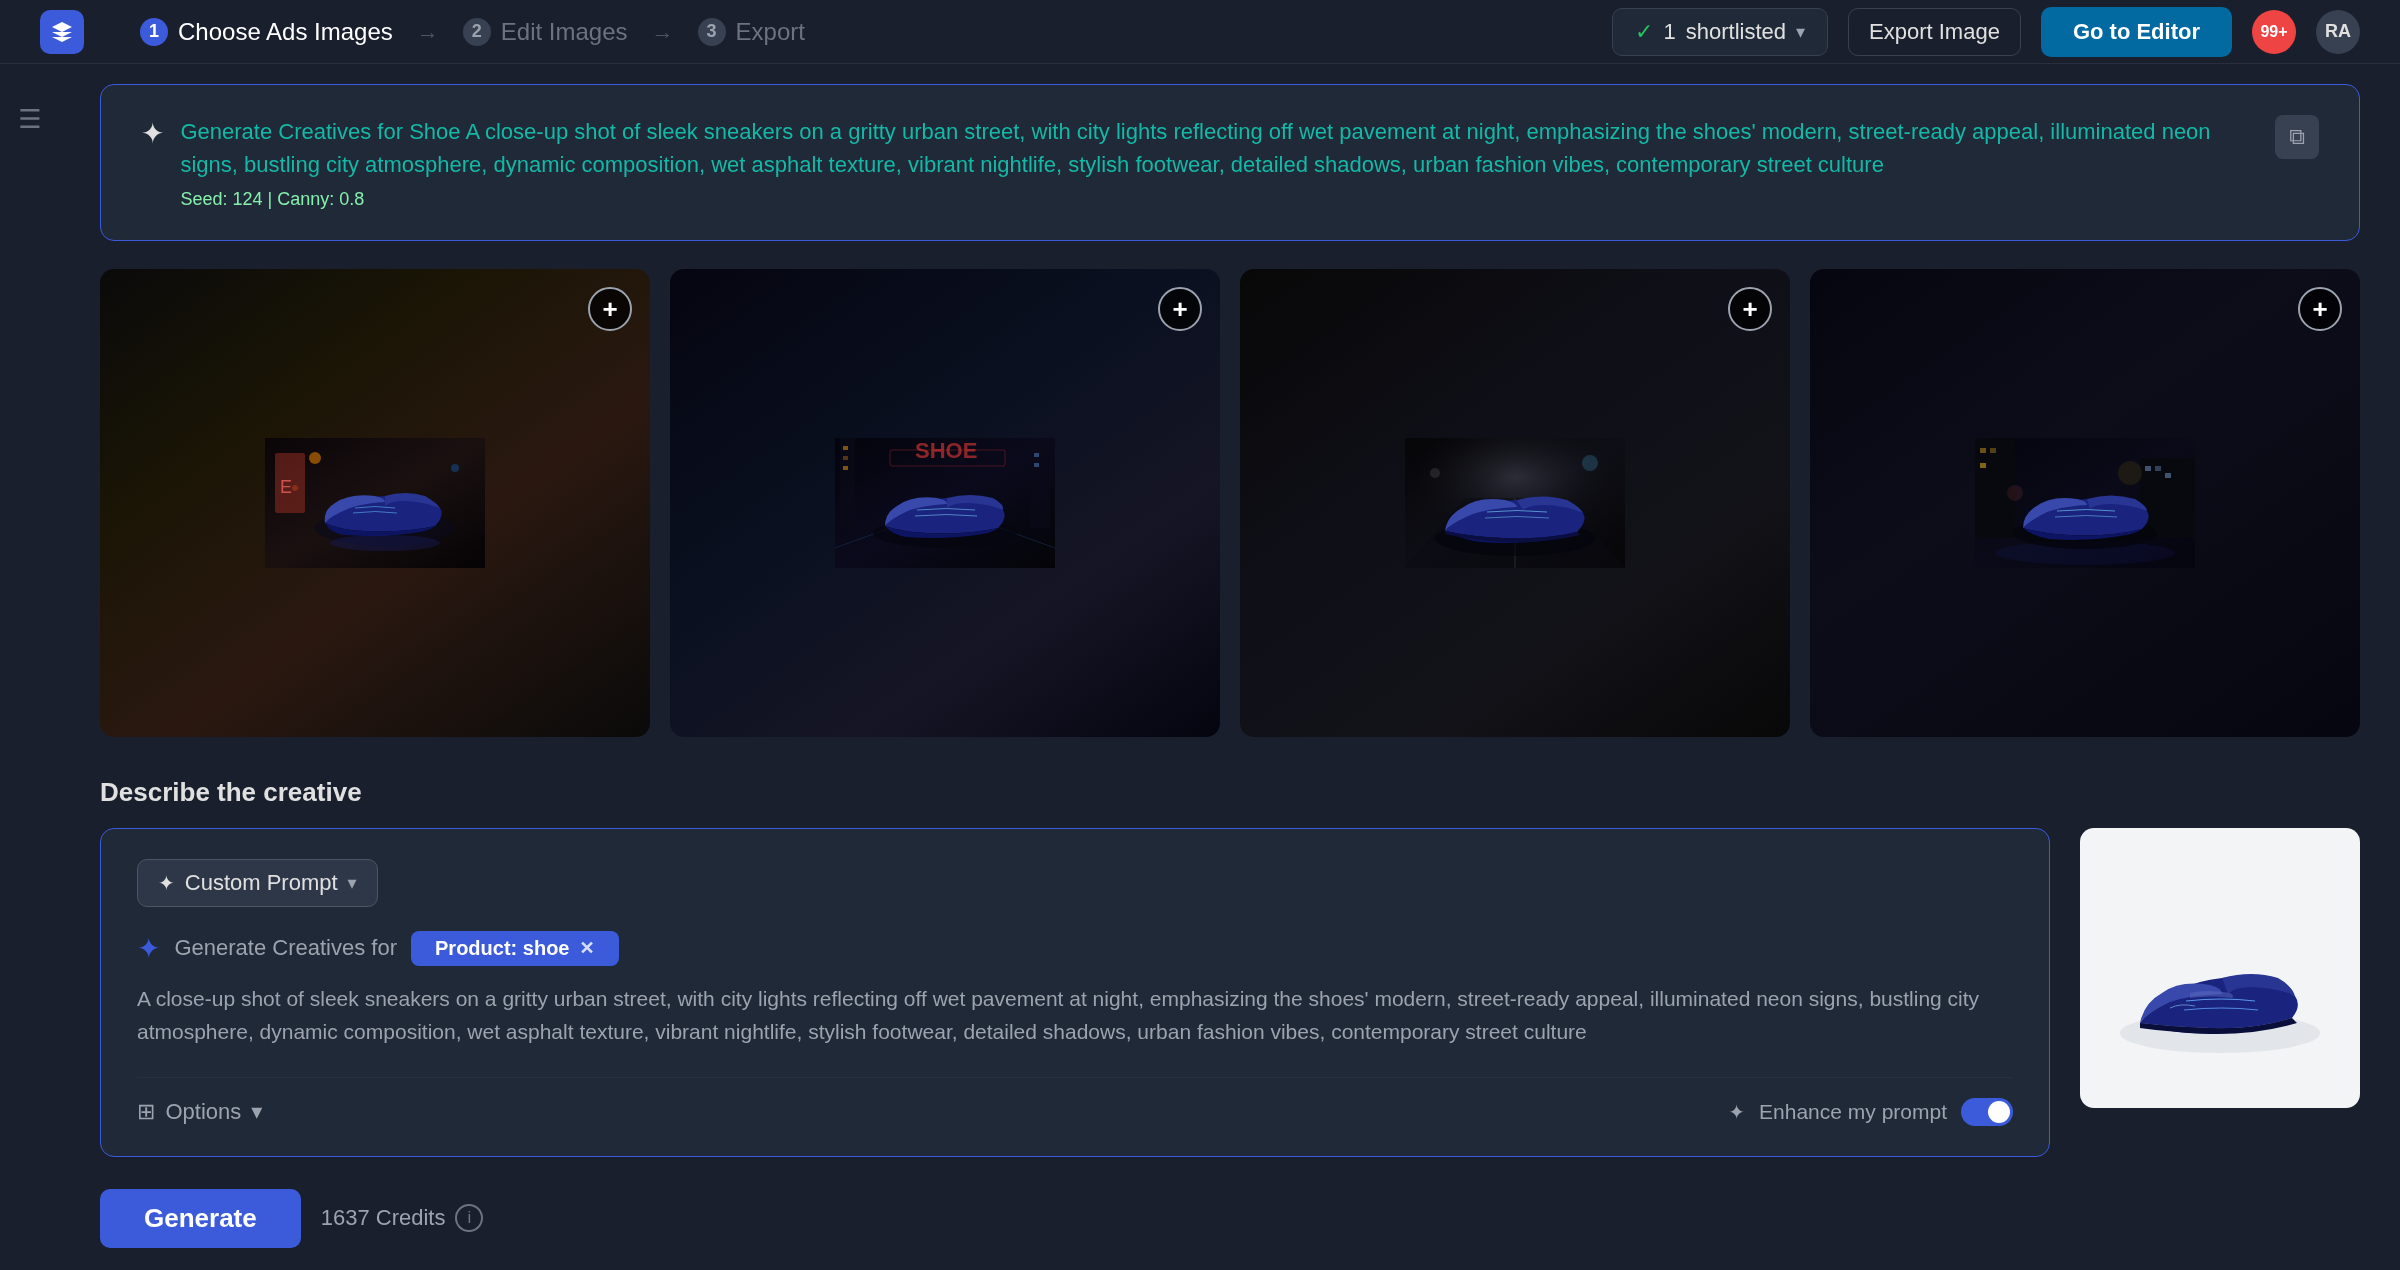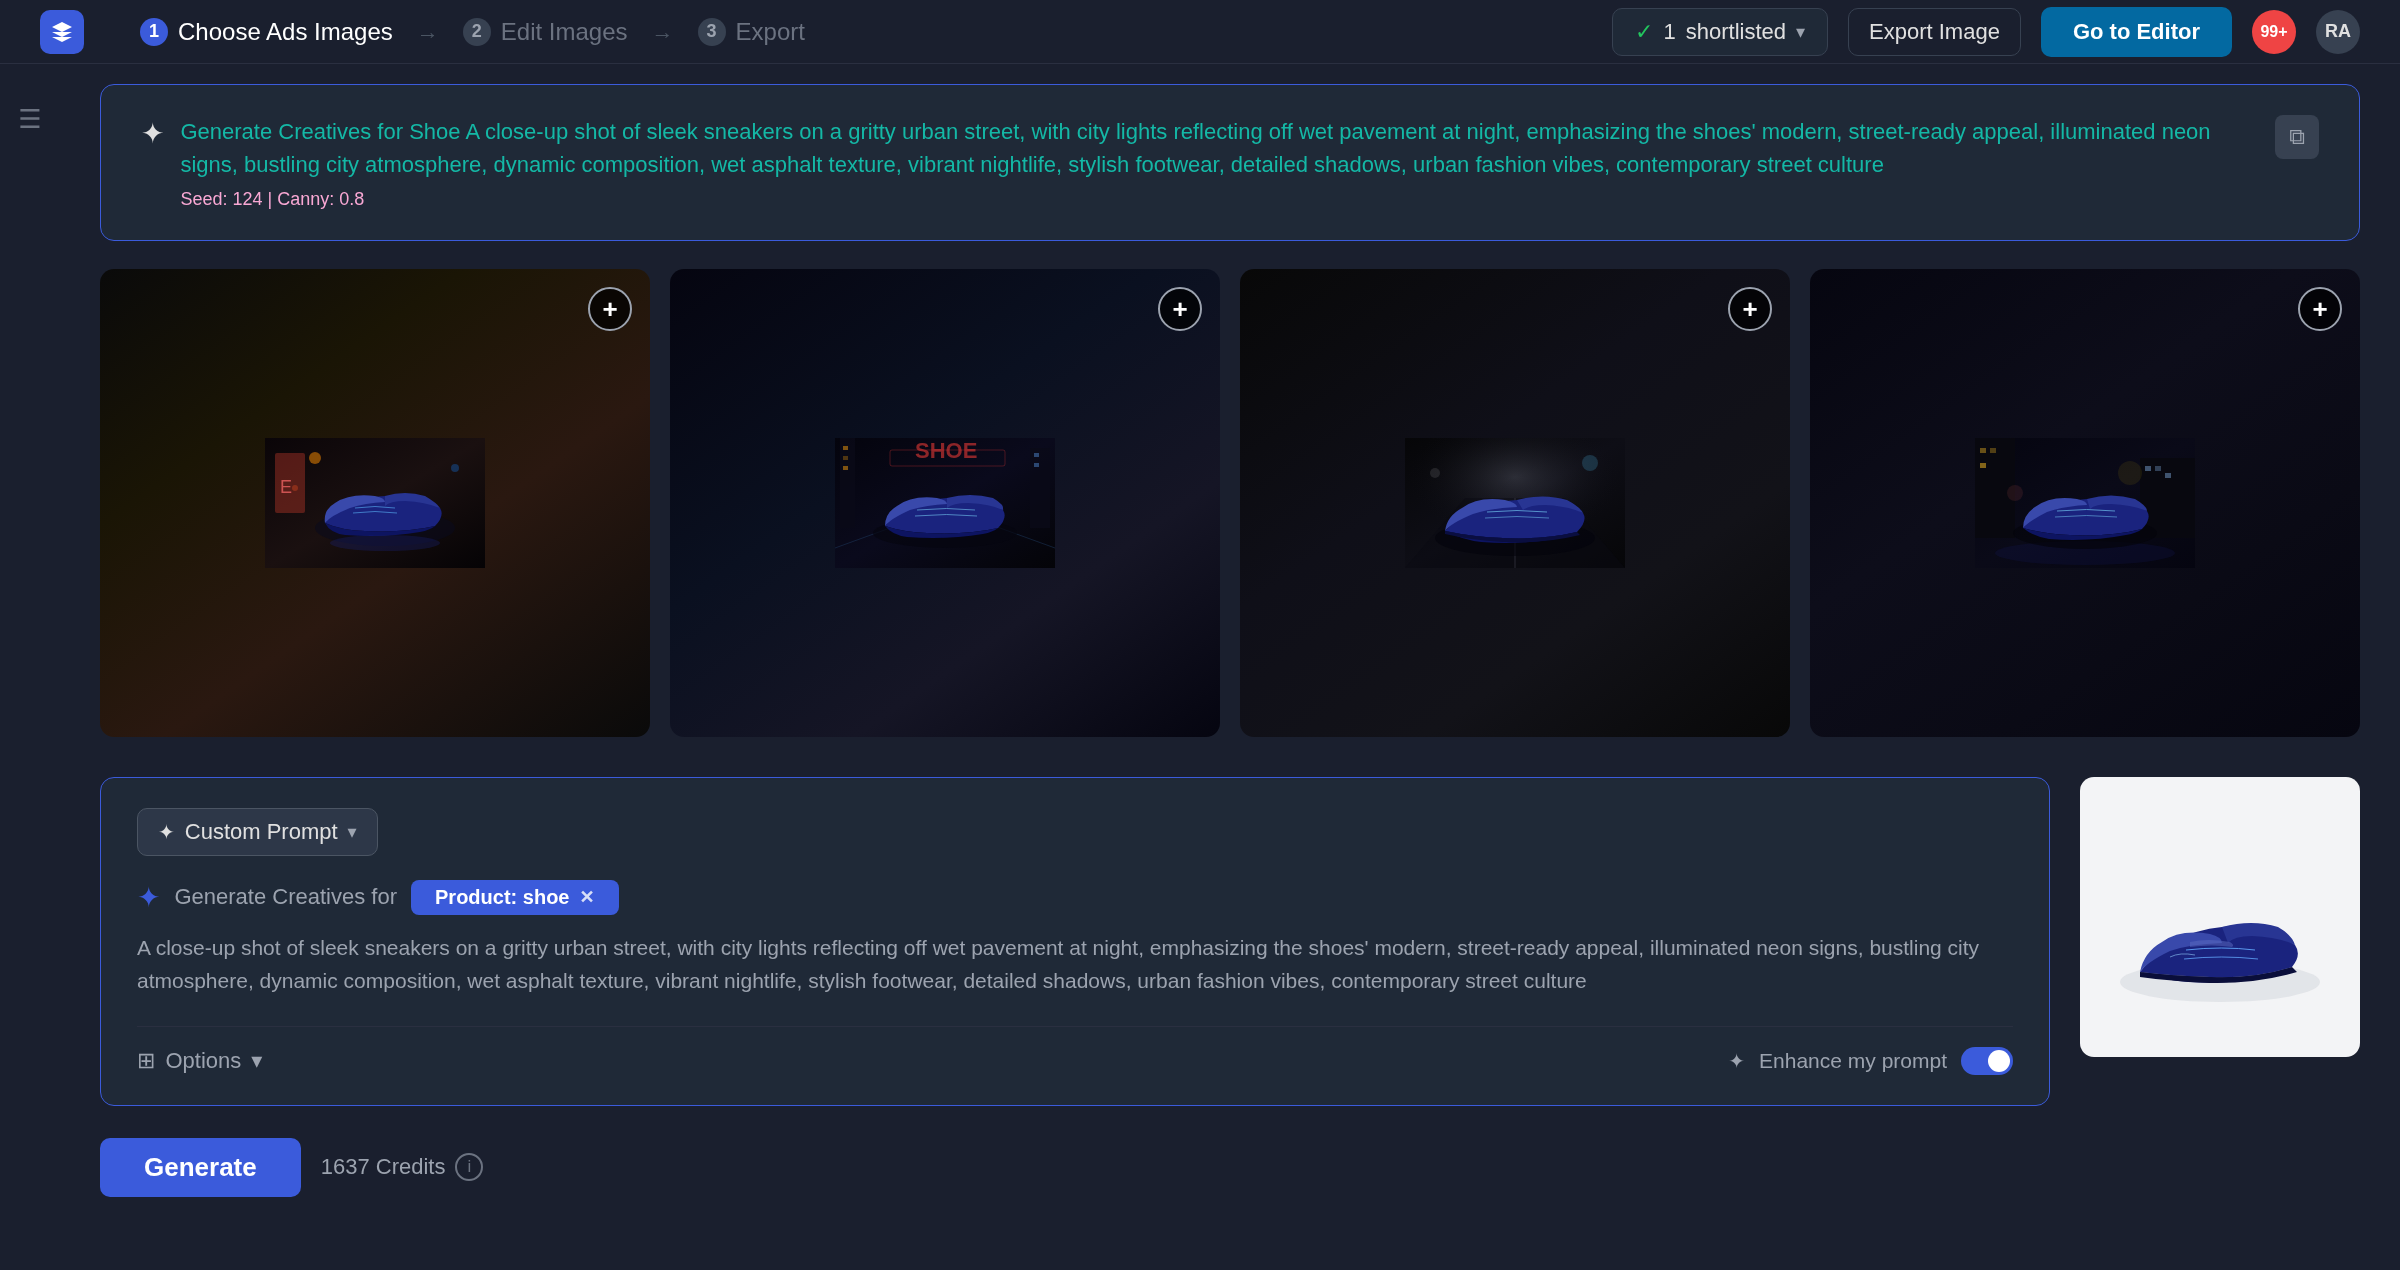--- a/index.html
+++ b/index.html
@@ -192,21 +192,21 @@
       margin-top: 2px;
     }
     .prompt-text {
       font-size: 22px;
       line-height: 1.5;
       color: #14b8a6;
       flex: 1;
     }
     .prompt-meta {
       font-size: 18px;
-      color: #f9a8d4;
+      color: #86efac;
       margin-top: 8px;
     }
     .copy-btn {
       background: #374151;
       border: none;
       border-radius: 8px;
       width: 44px;
       height: 44px;
       display: flex;
       align-items: center;
@@ -668,20 +668,21 @@
             <path d="M80 79 Q112 76 142 79" stroke="#5c9fd4" strokewidth="2" fill="none" opacity="0.7"></path>
 
             <circle cx="155" cy="35" r="12" fill="#ffd700" opacity="0.08"></circle>
             <circle cx="40" cy="55" r="8" fill="#ff6b6b" opacity="0.1"></circle>
           </svg>
         </div>
         <div class="add-overlay">+</div>
       </div>
     </div>
 
+    <div class="section-title">Describe the creative</div>
 
     <div class="creative-area">
 
       <div class="creative-prompt-box">
         <button class="custom-prompt-btn">
           <span class="sparkle-sm">✦</span>
           <span>Custom Prompt</span>
           <span class="chevron">▾</span>
         </button>
 

